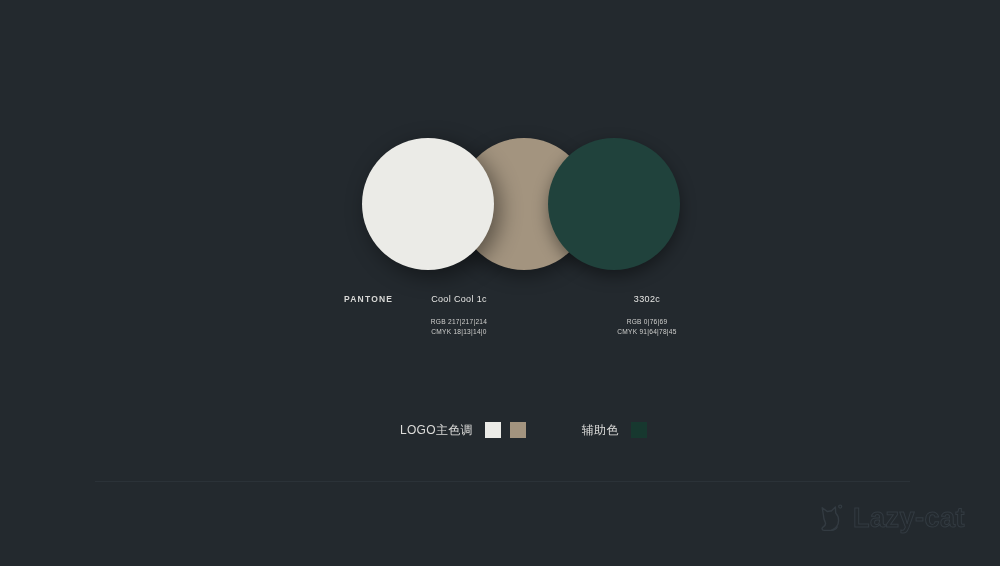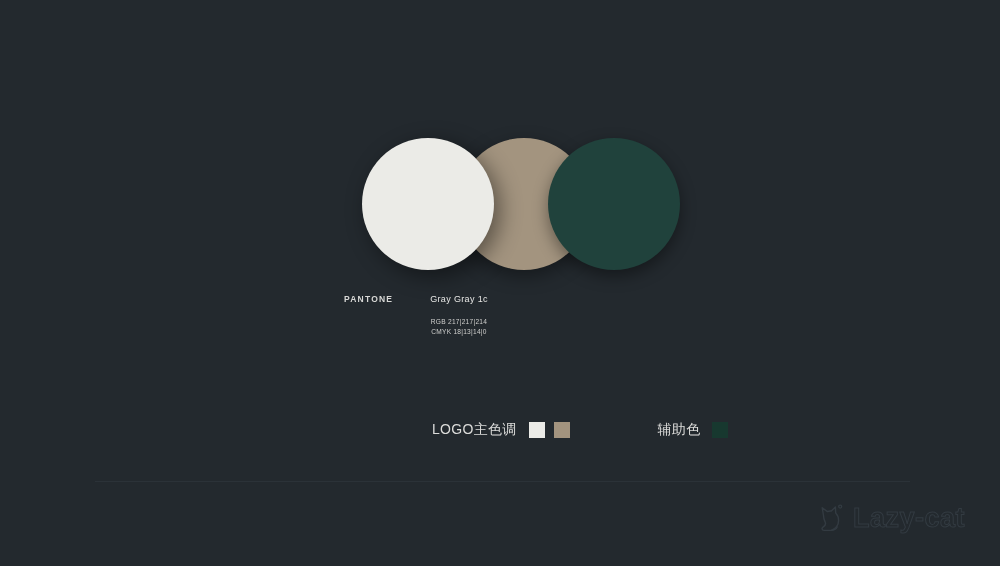--- a/index.html
+++ b/index.html
@@ -119,25 +119,24 @@
     display: flex;
     align-items: center;
   }
 
   .legend-group {
     display: flex;
     align-items: center;
   }
 
   .legend-label {
-    font-size: 14px;
+    font-size: 12px;
     letter-spacing: 0.3px;
     color: #dcdcda;
     white-space: nowrap;
-    margin-left: 32px;
   }
 
   .legend-chips {
     display: flex;
     align-items: center;
     margin-left: 12px;
   }
 
   .legend-chip {
     width: 16px;
@@ -193,26 +192,31 @@
     <div class="swatch-circle circle-green"></div>
     <div class="swatch-circle circle-taupe"></div>
     <div class="swatch-circle circle-white"></div>
   </div>
 
   <div class="specs">
 
     <div class="spec-pantone-label">PANTONE</div>
 
     <div class="spec-col spec-col-0">
-      <div class="spec-name">Gray Gray 1c</div>
+      <div class="spec-name">Cool Cool 1c</div>
       <div class="spec-rgb">RGB 217|217|214</div>
       <div class="spec-cmyk">CMYK 18|13|14|0</div>
     </div>
 
 
+    <div class="spec-col spec-col-2">
+      <div class="spec-name">3302c</div>
+      <div class="spec-rgb">RGB 0|76|69</div>
+      <div class="spec-cmyk">CMYK 91|64|78|45</div>
+    </div>
 
   </div>
 
   <div class="legend">
 
     <div class="legend-group">
       <span class="legend-label">LOGO主色调</span>
       <span class="legend-chips">
         <span class="legend-chip" style="background:#ebebe7;"></span>
         <span class="legend-chip" style="background:#a3947f;"></span>

